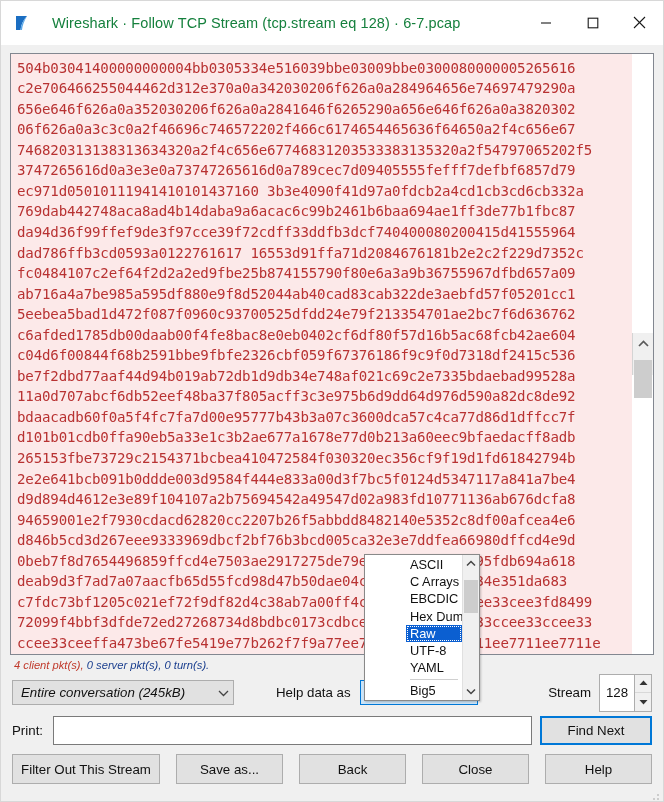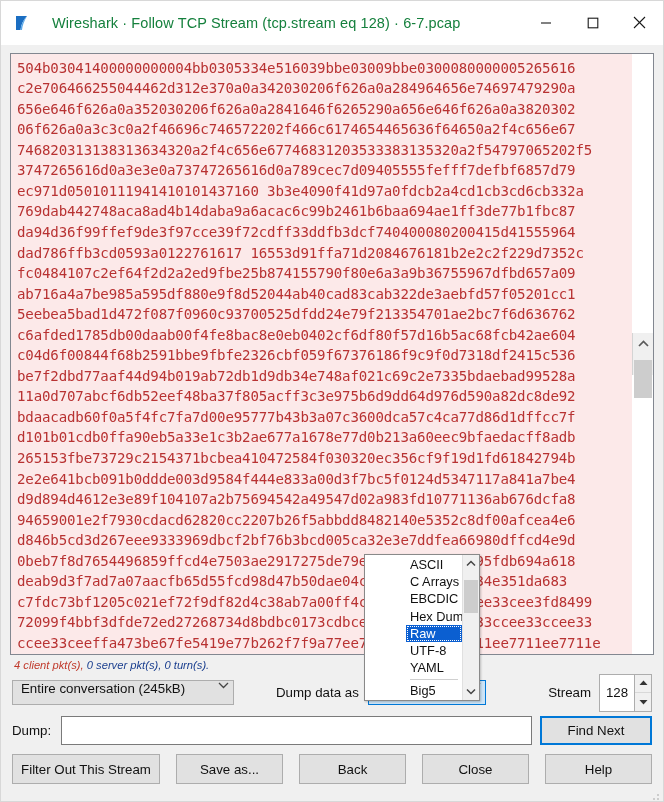--- a/index.html
+++ b/index.html
@@ -106,24 +106,25 @@
   
   .controls {
     display: flex; align-items: center;
     padding: 3px 2px 0 2px;
     height: 34px;
   }
   .combo {
     height: 25px;
     border: 1px solid #adadad;
     background: #e1e1e1;
-    display: flex; align-items: flex-start;
+    display: flex; align-items: center;
     padding: 0 4px 0 8px;
     font-size: 13.3px; color: #111;
     position: relative;
+    font-style: italic;
   }
   .combo .label { flex: 1; white-space: nowrap; }
   .combo .chev { margin-left: 10px; color: #444; display: flex; }
   #conv-combo { width: 222px; }
   .show-as-label {
     font-size: 13.3px; color: #111;
     margin-left: 42px; margin-right: 9px; white-space: nowrap;
   }
   #format-combo {
     width: 118px;
@@ -296,21 +297,21 @@
 
     <div class="controls">
       <div class="combo" id="conv-combo">
         <span class="label">Entire conversation (245kB)</span>
         <span class="chev">
           <svg width="11" height="8" viewBox="0 0 11 8">
               <polyline points="1,2 5.5,6.5 10,2" fill="none" stroke="currentColor" stroke-width="1.3"></polyline>
             </svg>
         </span>
       </div>
-      <div class="show-as-label">Dump data as</div>
+      <div class="show-as-label">Help data as</div>
       <div class="combo" id="format-combo">
         <span class="label">Raw</span>
         <span class="chev">
           <svg width="11" height="8" viewBox="0 0 11 8">
               <polyline points="1,2 5.5,6.5 10,2" fill="none" stroke="currentColor" stroke-width="1.3"></polyline>
             </svg>
         </span>
       </div>
       <div class="stream-label">Stream</div>
       <div class="spinner">
@@ -324,21 +325,21 @@
           <div class="spin-btn">
             <svg width="9" height="6" viewBox="0 0 9 6">
                 <polygon points="4.5,5.5 0.5,1 8.5,1" fill="currentColor"></polygon>
               </svg>
           </div>
         </div>
       </div>
     </div>
 
     <div class="find-row">
-      <div class="find-label">Dump:</div>
+      <div class="find-label">Print:</div>
       <input class="find-input" type="text" value="" style="">
       <button class="find-next">Find Next</button>
     </div>
 
     <div class="btn-row">
       <div class="btn" id="btn-filter">Filter Out This Stream</div>
       <div class="btn">Save as...</div>
       <div class="btn">Back</div>
       <div class="btn">Close</div>
       <div class="btn">Help</div>

